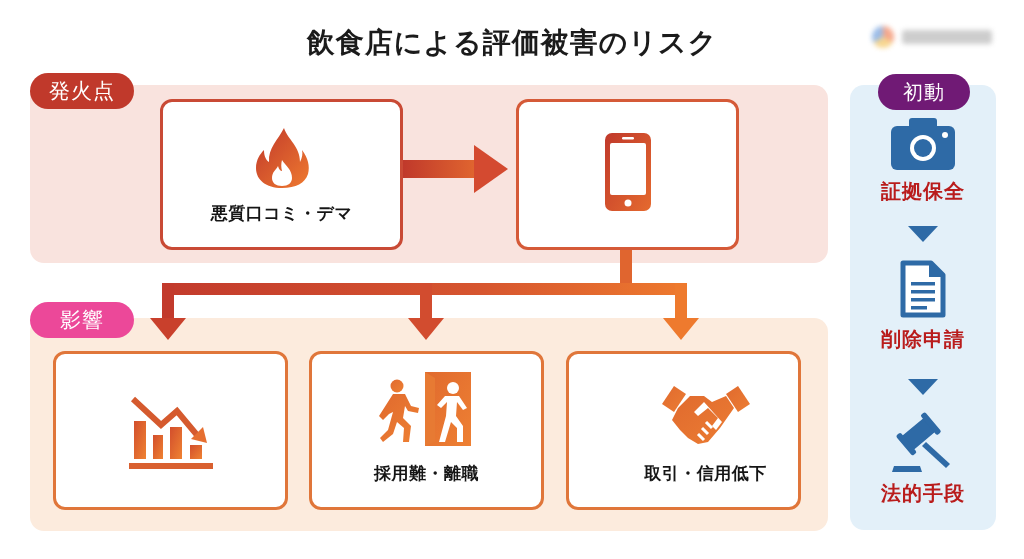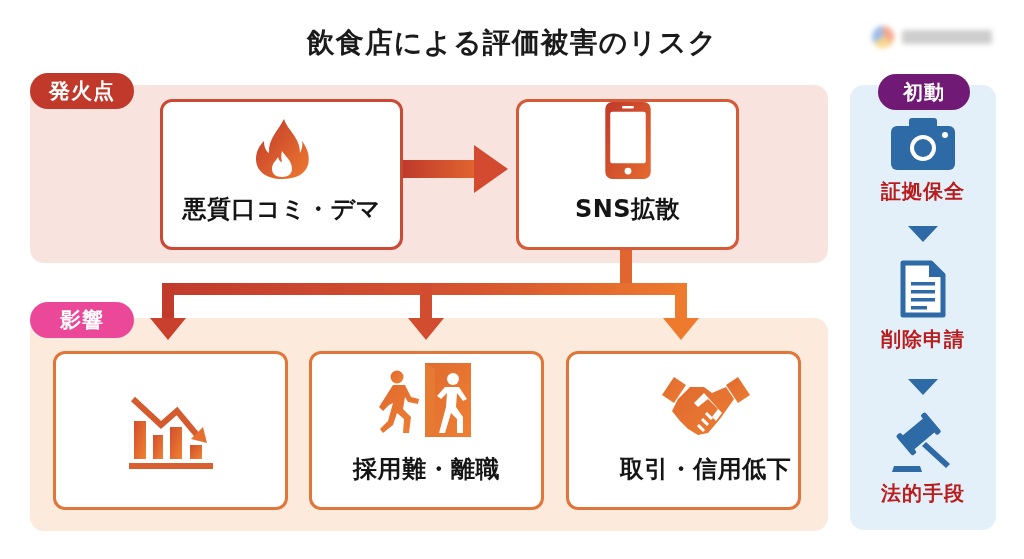--- a/index.html
+++ b/index.html
@@ -11,27 +11,27 @@
 
   .logo { left: 868px; top: 22px; width: 130px; height: 30px; filter: blur(2.5px); opacity: 0.75; }
   .logo .dot { position: absolute; left: 4px; top: 4px; width: 22px; height: 22px; border-radius: 50%;
      background: conic-gradient(#f28b66 0 33%, #f5c96a 0 66%, #7aa6e0 0 100%); }
   .logo .txt { position: absolute; left: 34px; top: 8px; width: 90px; height: 14px; background: #bdbdbd; border-radius: 3px; }
 
   .panel-top { left: 30px; top: 85px; width: 798px; height: 178px; background: #f9e3de; border-radius: 14px; }
   .panel-bottom { left: 30px; top: 318px; width: 798px; height: 213px; background: #fcebdd; border-radius: 14px; }
   .panel-right { left: 850px; top: 85px; width: 146px; height: 445px; background: #e3f0f9; border-radius: 14px; }
 
-  .pill { height: 36px; border-radius: 18px; color: #fff; font-weight: bold; font-size: 21px; display: flex; align-items: center; justify-content: center; letter-spacing: 1px; }
+  .pill { height: 36px; border-radius: 18px; color: #fff; font-weight: normal; font-size: 21px; display: flex; align-items: center; justify-content: center; letter-spacing: 1px; }
   .pill-red { left: 30px; top: 73px; width: 104px; background: #c0392b; }
   .pill-orange { left: 30px; top: 302px; width: 104px; background: #ec4899; }
   .pill-blue { left: 878px; top: 74px; width: 92px; background: #701a75; font-size: 20px; }
 
   .card { background: #ffffff; border: 3px solid #d05a37; border-radius: 12px; display: flex; flex-direction: column; align-items: center; justify-content: flex-end; padding-bottom: 22px; }
-  .card .label { font-size: 24px; font-weight: bold; color: #151515; letter-spacing: 0.5px; }
+  .card .label { font-size: 17px; font-weight: bold; color: #151515; letter-spacing: 0.5px; }
   .card .icon { margin-bottom: 14px; }
   .card-fire { left: 160px; top: 99px; width: 243px; height: 151px; border-color: #c94a35; }
   .card-sns { left: 516px; top: 99px; width: 223px; height: 151px; border-color: #d55a38; }
   .card-sales { left: 53px; top: 351px; width: 235px; height: 159px; border-color: #e0763a; }
   .card-hire { left: 309px; top: 351px; width: 235px; height: 159px; border-color: #e0763a; }
   .card-trade { left: 566px; top: 351px; width: 235px; height: 159px; border-color: #e0763a; padding-left: 44px; }
 
   .svg-layer { left: 0; top: 0; width: 1024px; height: 559px; pointer-events: none; }
 
   .step { left: 850px; width: 146px; display: flex; flex-direction: column; align-items: center; }
@@ -111,21 +111,20 @@
         <linearGradient id="phG" x1="0" y1="0" x2="1" y2="1">
           <stop offset="0" stop-color="#c0392b"></stop>
           <stop offset="1" stop-color="#e56a2f"></stop>
         </linearGradient>
       </defs>
     <rect x="0" y="0" width="46" height="78" rx="7" fill="url(#phG)"></rect>
     <rect x="5" y="10" width="36" height="52" rx="2" fill="#ffffff"></rect>
     <rect x="17" y="4" width="12" height="2.5" rx="1.2" fill="#ffffff"></rect>
     <circle cx="23" cy="70" r="3.5" fill="#ffffff"></circle>
   </svg>
-  <div class="label">SNS拡散</div>
 </div>
 
 <div class="abs card card-sales">
   <svg class="icon" width="84" height="76" viewBox="0 0 84 76">
     <defs>
         <linearGradient id="chG" x1="0" y1="0" x2="1" y2="1">
           <stop offset="0" stop-color="#d24e2c"></stop>
           <stop offset="1" stop-color="#ef8232"></stop>
         </linearGradient>
       </defs>

